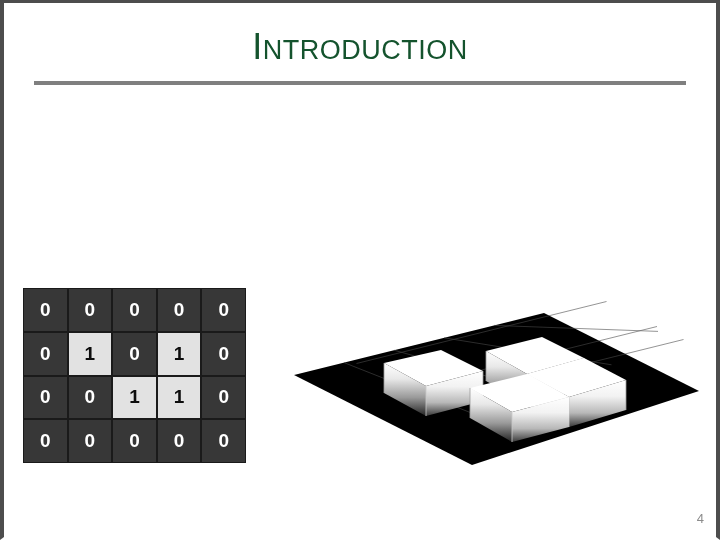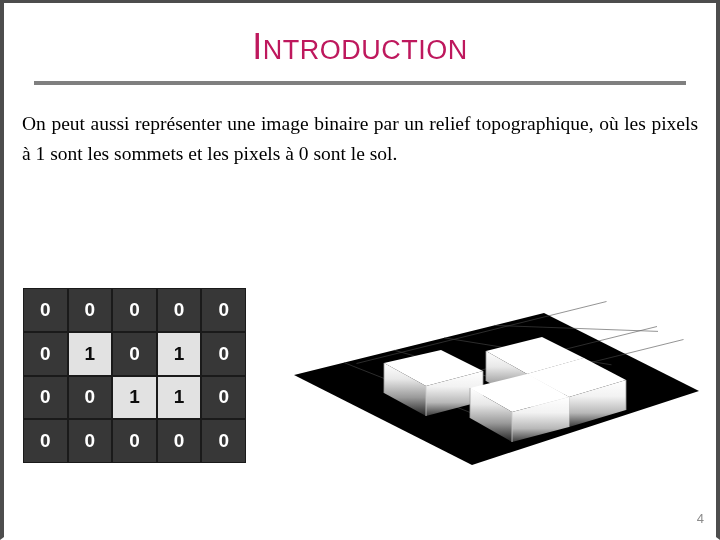--- a/index.html
+++ b/index.html
@@ -27,21 +27,21 @@
     border-bottom: 3px solid #ffffff;
   }
 
   
   #title {
     position: absolute;
     left: 0;
     top: 26px;
     width: 712px;
     text-align: center;
-    color: #be185d;
+    color: #14532d;
     font-family: "Liberation Sans", sans-serif;
     font-weight: normal;
     letter-spacing: 0.5px;
     white-space: nowrap;
   }
   #title .cap {
     font-size: 36px;
     line-height: 36px;
   }
   #title .rest {
@@ -131,21 +131,20 @@
 <body>
 
 <div id="slide">
 
   <div id="title">
     <span class="cap">I</span><span class="rest">NTRODUCTION</span>
   </div>
 
   <div id="title-rule"></div>
 
-  <div id="body-text">On peut aussi représenter une image binaire par un relief topographique, où les pixels à 1 sont les sommets et les pixels à 0 sont le sol.</div>
 
   <div id="matrix" style="background: rgb(26, 26, 26);">
       <div class="cell zero">0</div>
       <div class="cell zero">0</div>
       <div class="cell zero">0</div>
       <div class="cell zero">0</div>
       <div class="cell zero">0</div>
       <div class="cell zero">0</div>
       <div class="cell one">1</div>
       <div class="cell zero">0</div>

